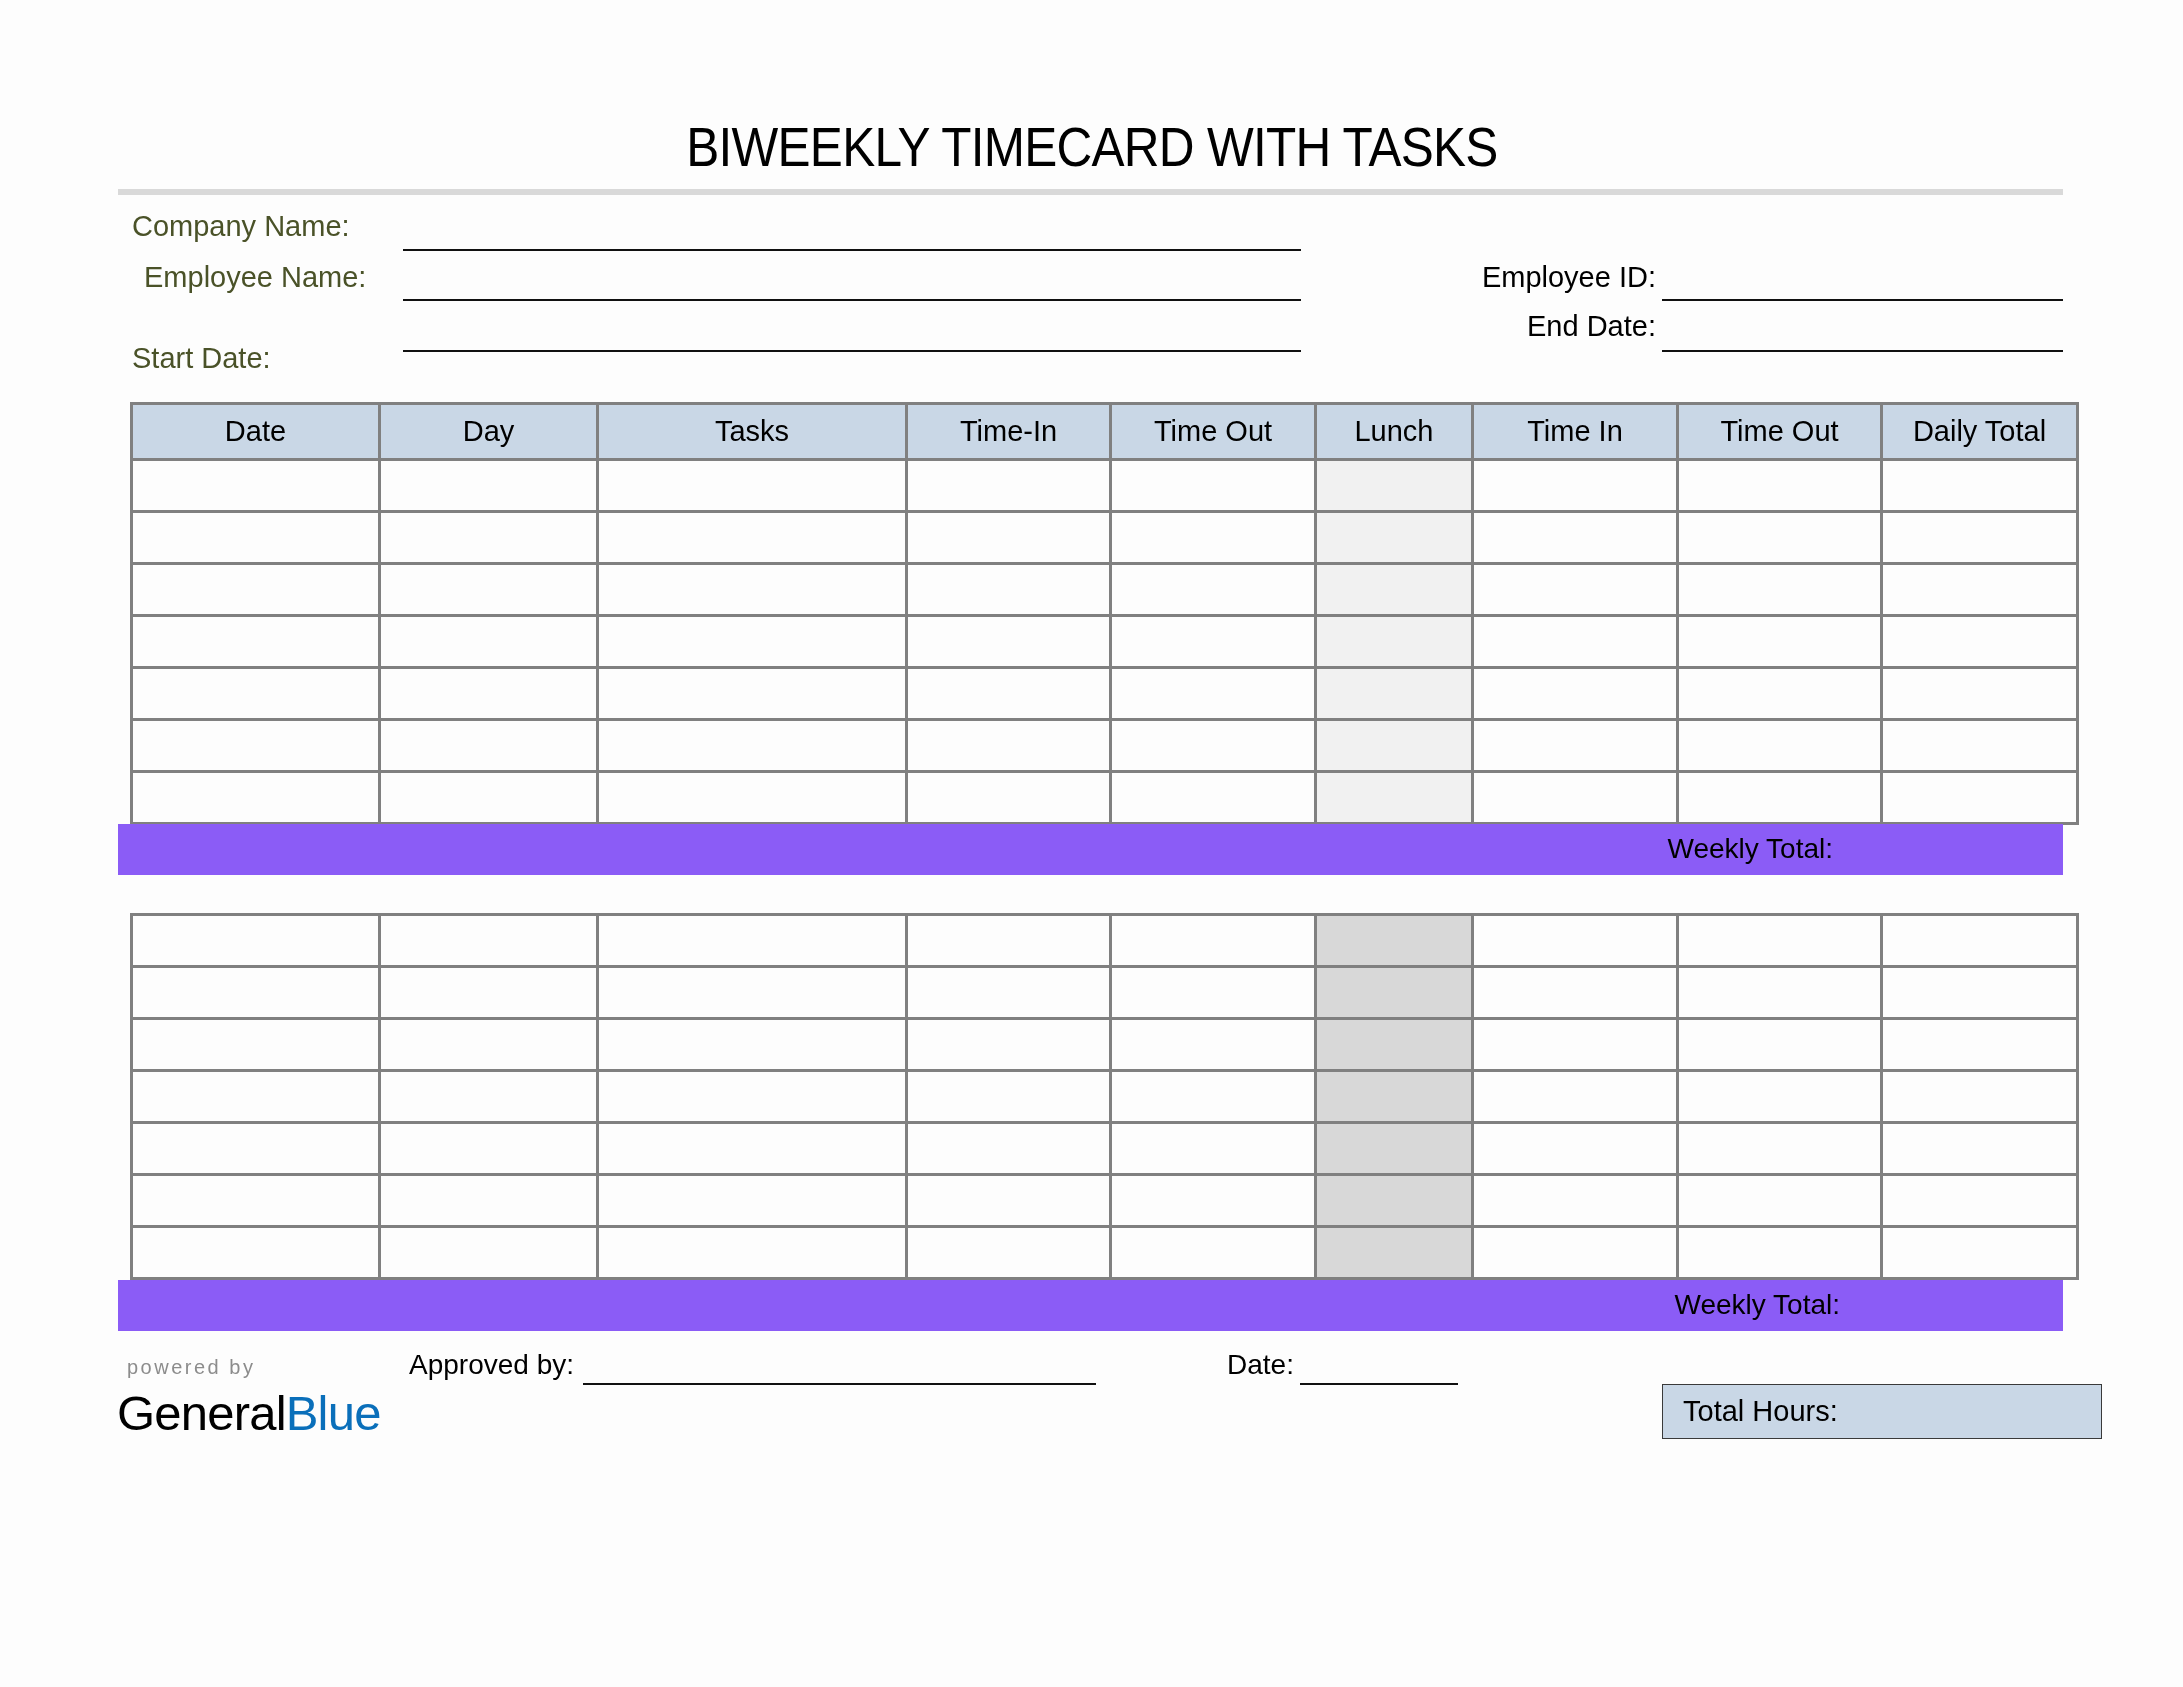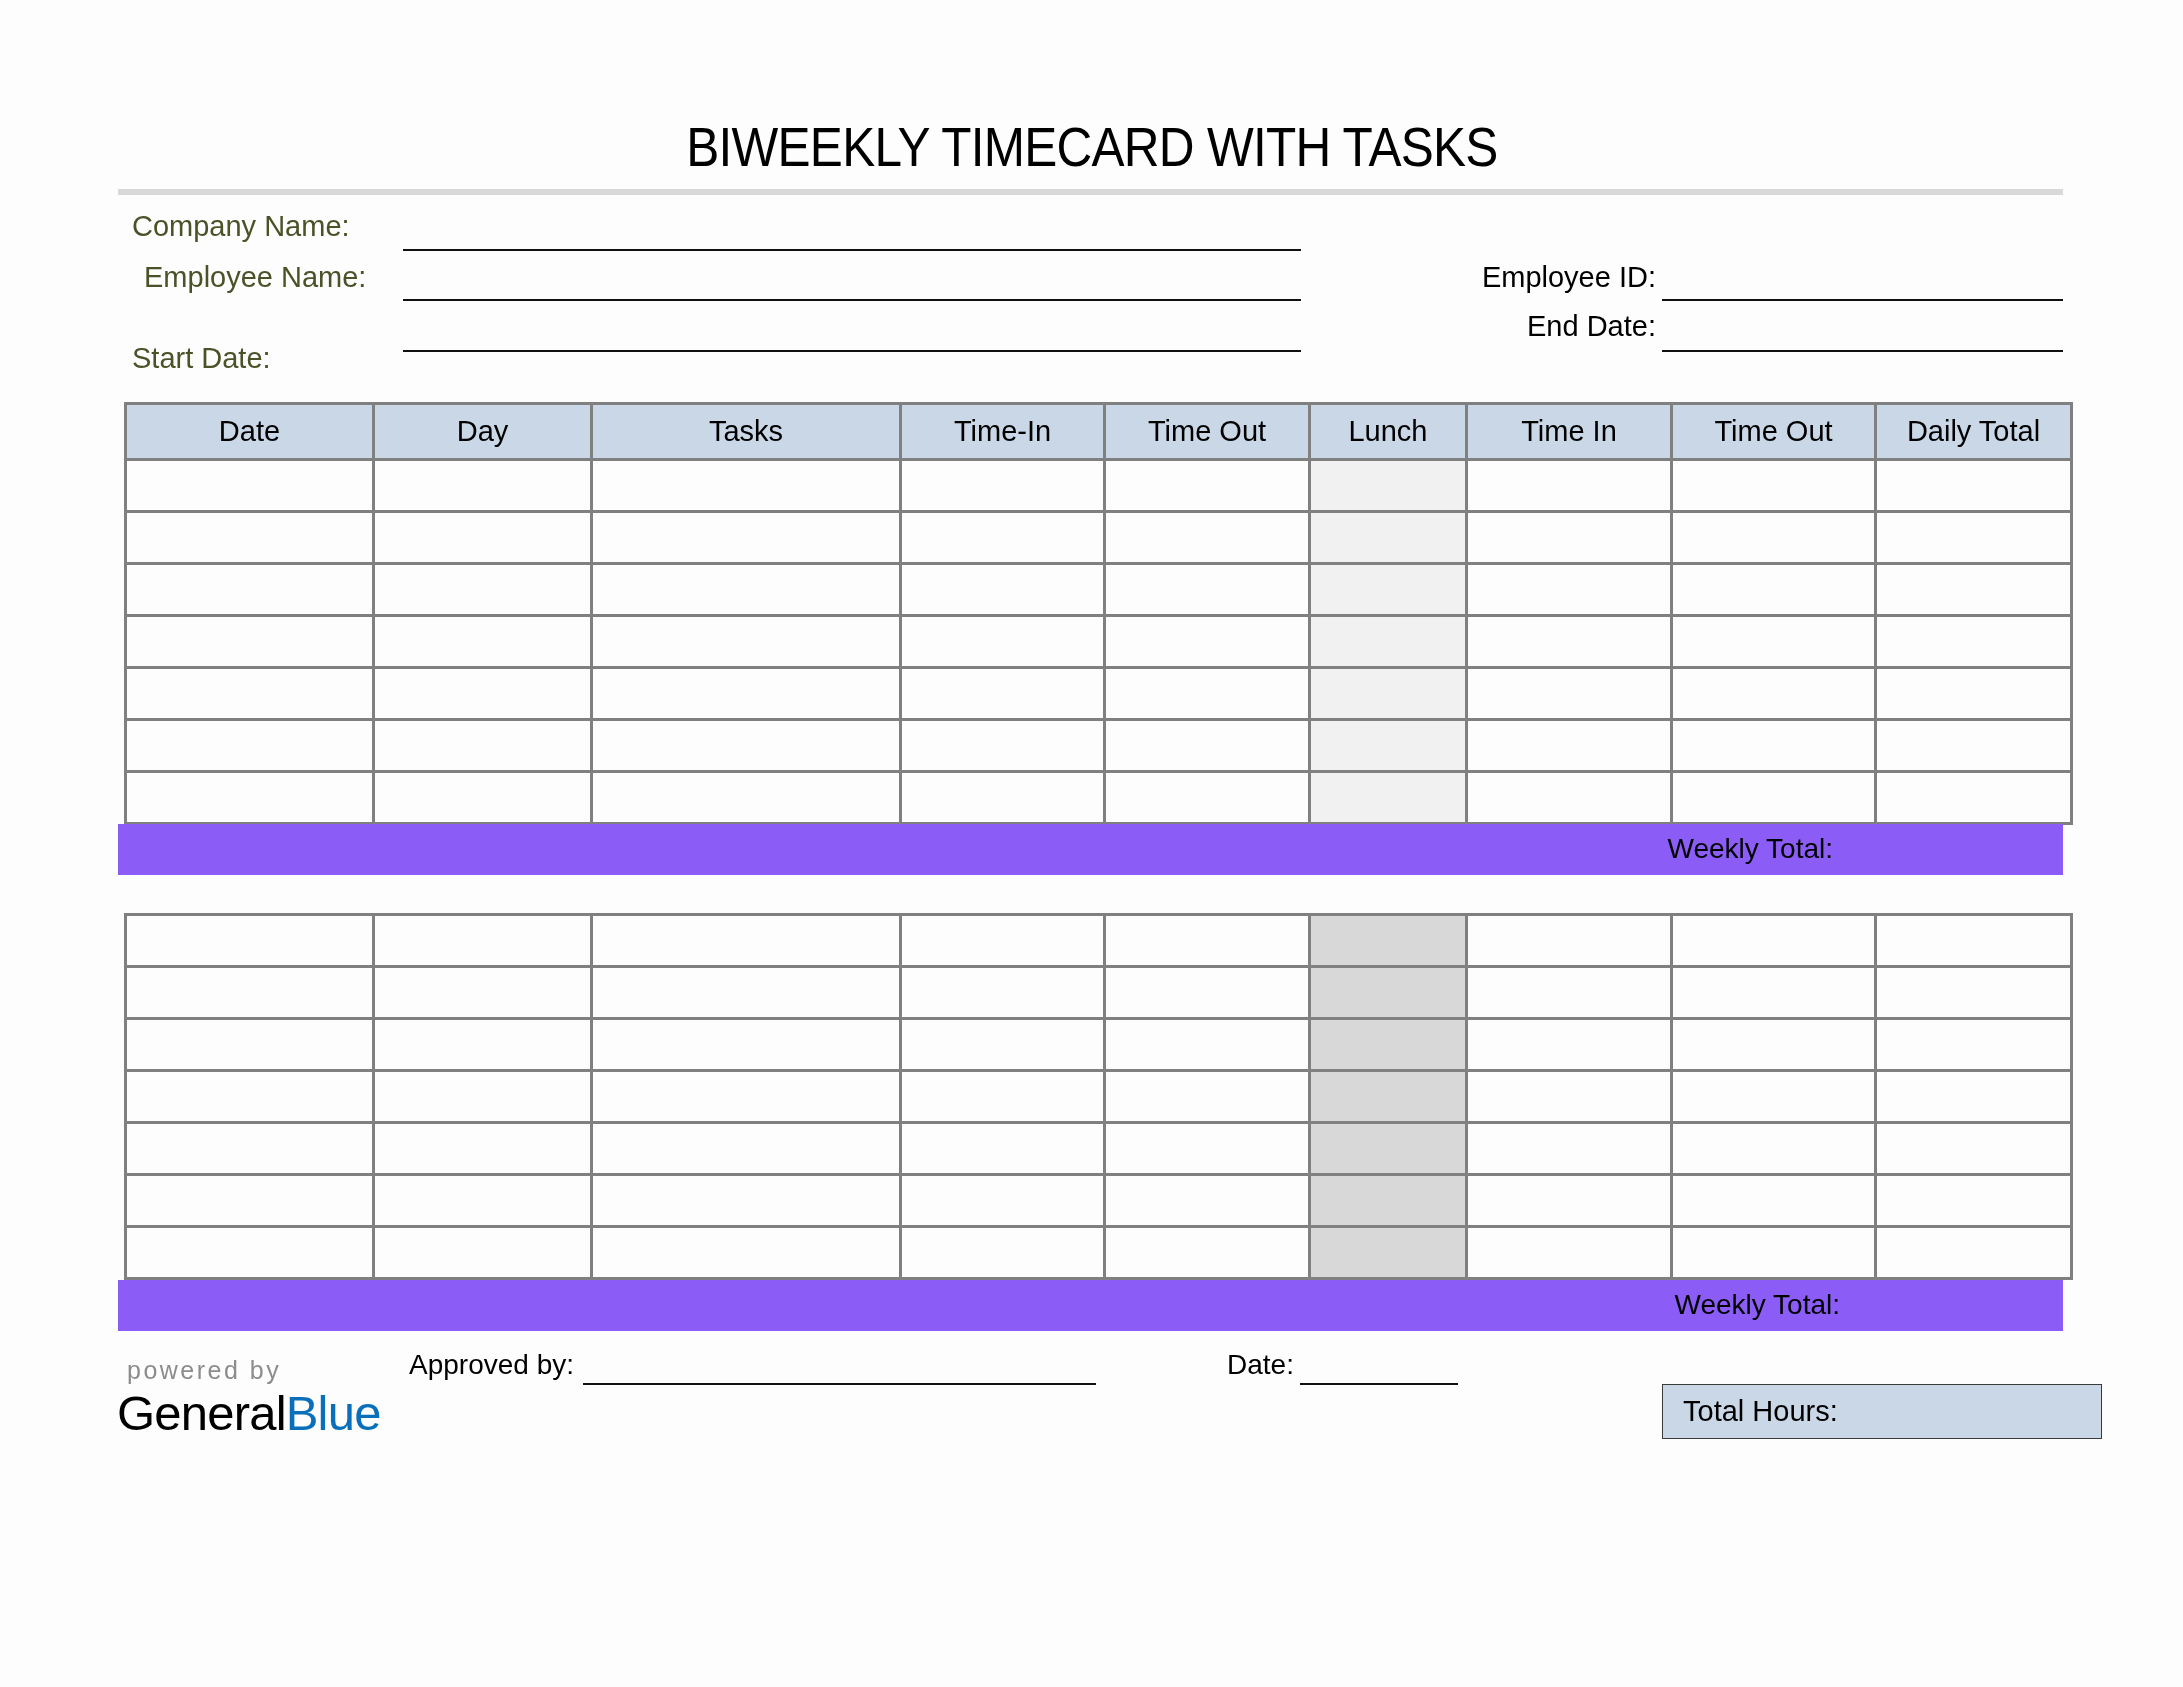--- a/index.html
+++ b/index.html
@@ -14,36 +14,36 @@
       transform: scaleX(0.9); transform-origin: 1096px 0;
     }
     .title-rule { left: 118px; top: 189px; width: 1945px; height: 5.8px; background: #d9d9d9; }
 
     .info-label { font-size: 29px; line-height: 33px; white-space: nowrap; }
     .info-label.olive { color: #4a5228; }
     .info-label.right { text-align: right; }
     .uline { height: 1.7px; background: #111; }
 
     table.grid {
-      position: absolute; left: 124px; border-collapse: collapse; table-layout: fixed;
+      position: absolute; left: 130px; border-collapse: collapse; table-layout: fixed;
     }
     table.grid td, table.grid th {
       border: 3.3px solid #808080; padding: 0; box-sizing: border-box;
       font-weight: normal; font-size: 29px; text-align: center; vertical-align: middle;
     }
     table.grid th { background: #c9d7e6; height: 56px; }
     table.grid td { height: 52px; background: #fdfdfd; }
     table.grid td.lunch1 { background: #f1f1f1; }
     table.grid td.lunch2 { background: #d8d8d8; }
 
     .weekly-bar { left: 118px; width: 1945px; background: #8b5cf6; height: 51px; }
     .weekly-label { position: absolute; right: 223px; top: 8.3px; font-size: 28px; line-height: 33px; }
 
     .footer-label { font-size: 28px; line-height: 33px; white-space: nowrap; }
-    .powered { left: 127px; top: 1356px; font-size: 25px; color: #8c8c8c; letter-spacing: 2.5px; }
+    .powered { left: 127px; top: 1356px; font-size: 20px; color: #8c8c8c; letter-spacing: 2.5px; }
     .brand { left: 117px; top: 1386px; font-size: 49px; line-height: 55px; letter-spacing: -0.8px; }
     .brand .blue { color: #0a6fba; }
     .total-box {
       left: 1662px; top: 1384px; width: 440px; height: 55px; box-sizing: border-box;
       background: #c9d7e6; border: 1.7px solid #3a3a3a;
     }
     .total-box span { position: absolute; left: 20px; top: 10px; font-size: 29px; line-height: 33px; }
   </style>
 </head>
 <body>

